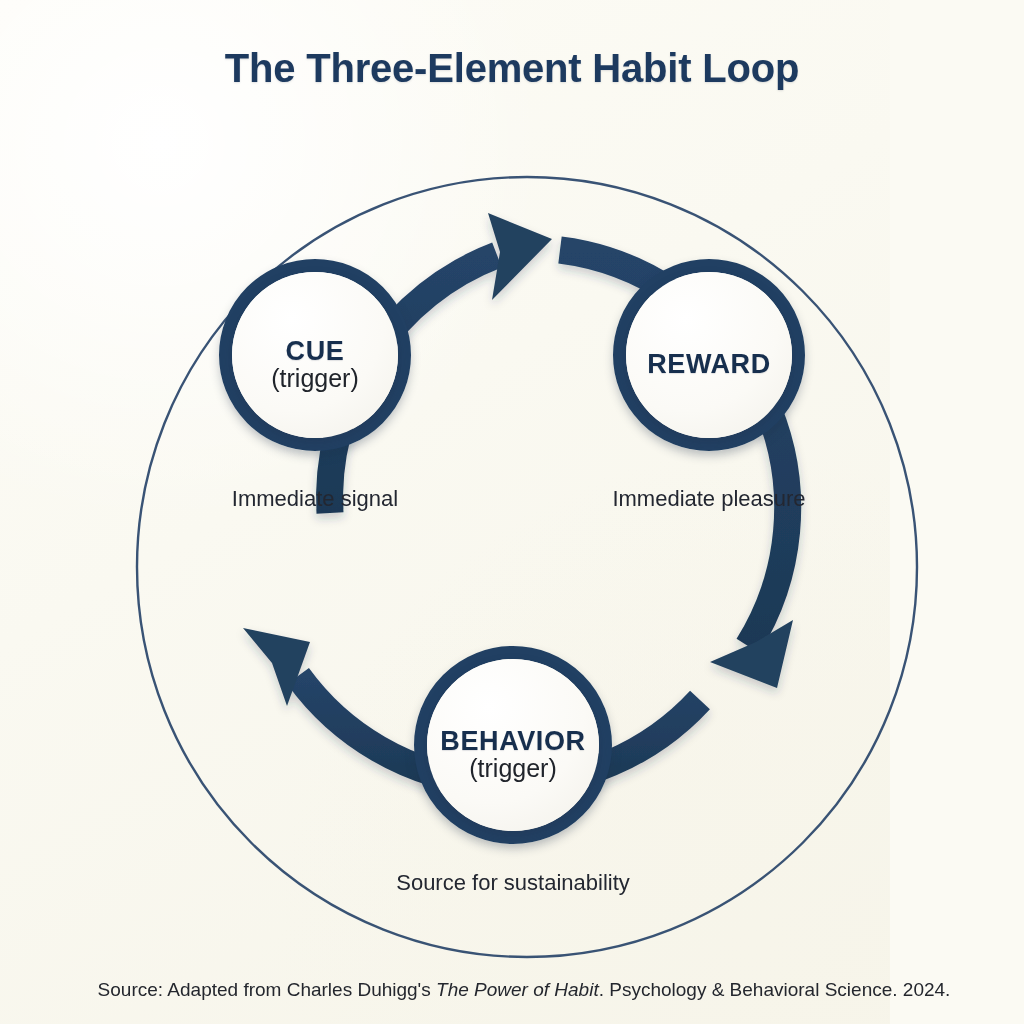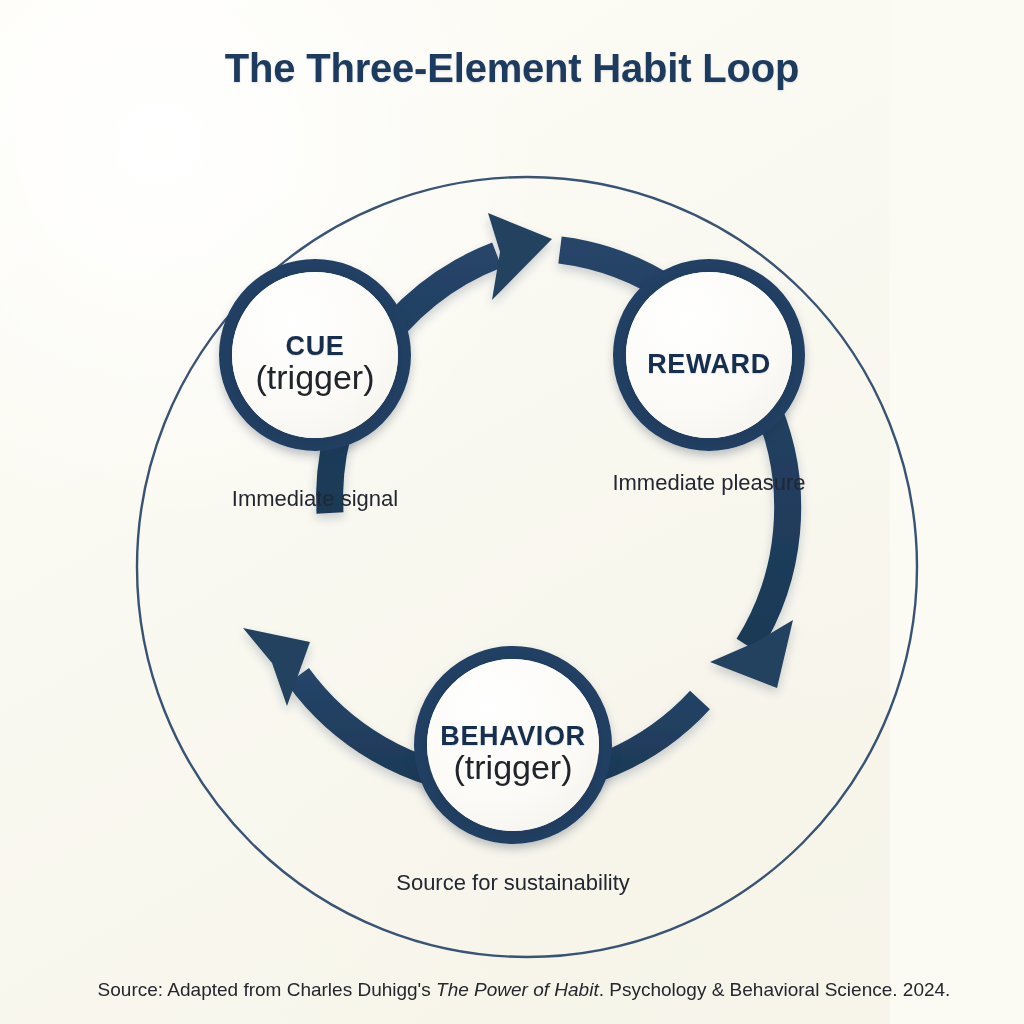--- a/index.html
+++ b/index.html
@@ -67,21 +67,21 @@
     font-size: 27px;
     font-weight: bold;
     color: #172f4e;
     letter-spacing: 0.6px;
     line-height: 1.05;
     white-space: nowrap;
     text-shadow: 0 1px 1px rgba(140,145,155,0.25);
     margin-top: 18px;
   }
   .node-sub {
-    font-size: 34px;
+    font-size: 25px;
     font-weight: normal;
     color: #20242b;
     line-height: 1.05;
     white-space: nowrap;
   }
   .node-caption {
     position: absolute;
     text-align: center;
     font-size: 22px;
     color: #232731;
@@ -139,21 +139,21 @@
   <div class="node" style="left:232px; top:272px; width:166px; height:166px;">
     <div class="node-title">CUE</div>
     <div class="node-sub">(trigger)</div>
   </div>
   <div class="node-caption" style="left:165px; top:486px; width:300px;">Immediate signal</div>
 
   <div class="node-ring" style="left:613px; top:259px; width:192px; height:192px;"></div>
   <div class="node" style="left:626px; top:272px; width:166px; height:166px;">
     <div class="node-title">REWARD</div>
   </div>
-  <div class="node-caption" style="left:519px; top:470px; width:380px;">Immediate pleasure</div>
+  <div class="node-caption" style="left:519px; top:486px; width:380px;">Immediate pleasure</div>
 
   <div class="node-ring" style="left:414px; top:646px; width:198px; height:198px;"></div>
   <div class="node" style="left:427px; top:659px; width:172px; height:172px;">
     <div class="node-title">BEHAVIOR</div>
     <div class="node-sub">(trigger)</div>
   </div>
   <div class="node-caption" style="left:333px; top:870px; width:360px;">Source for sustainability</div>
 
   <div class="source-note">
     <span>Source: Adapted from Charles Duhigg's </span><em>The Power of Habit</em><span>. Psychology &amp; Behavioral Science. 2024.</span>

